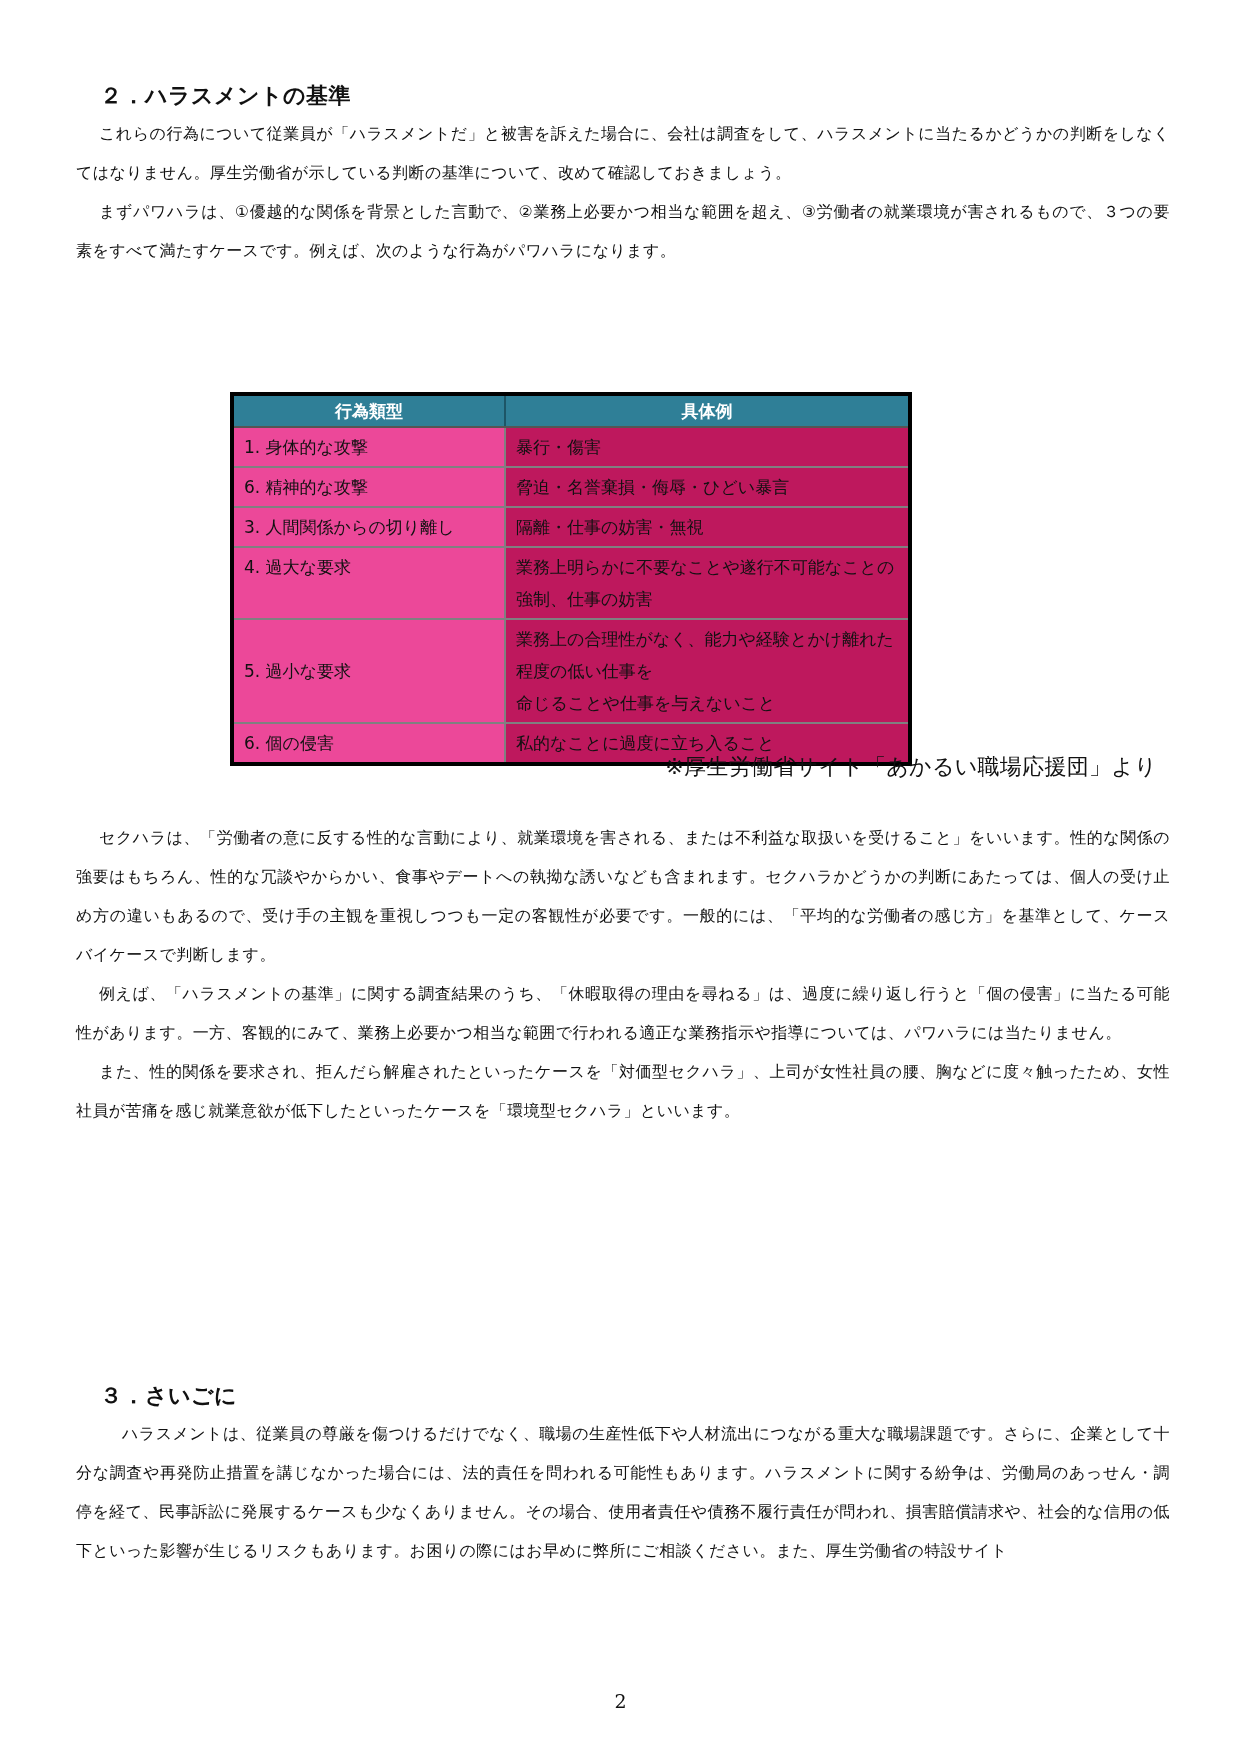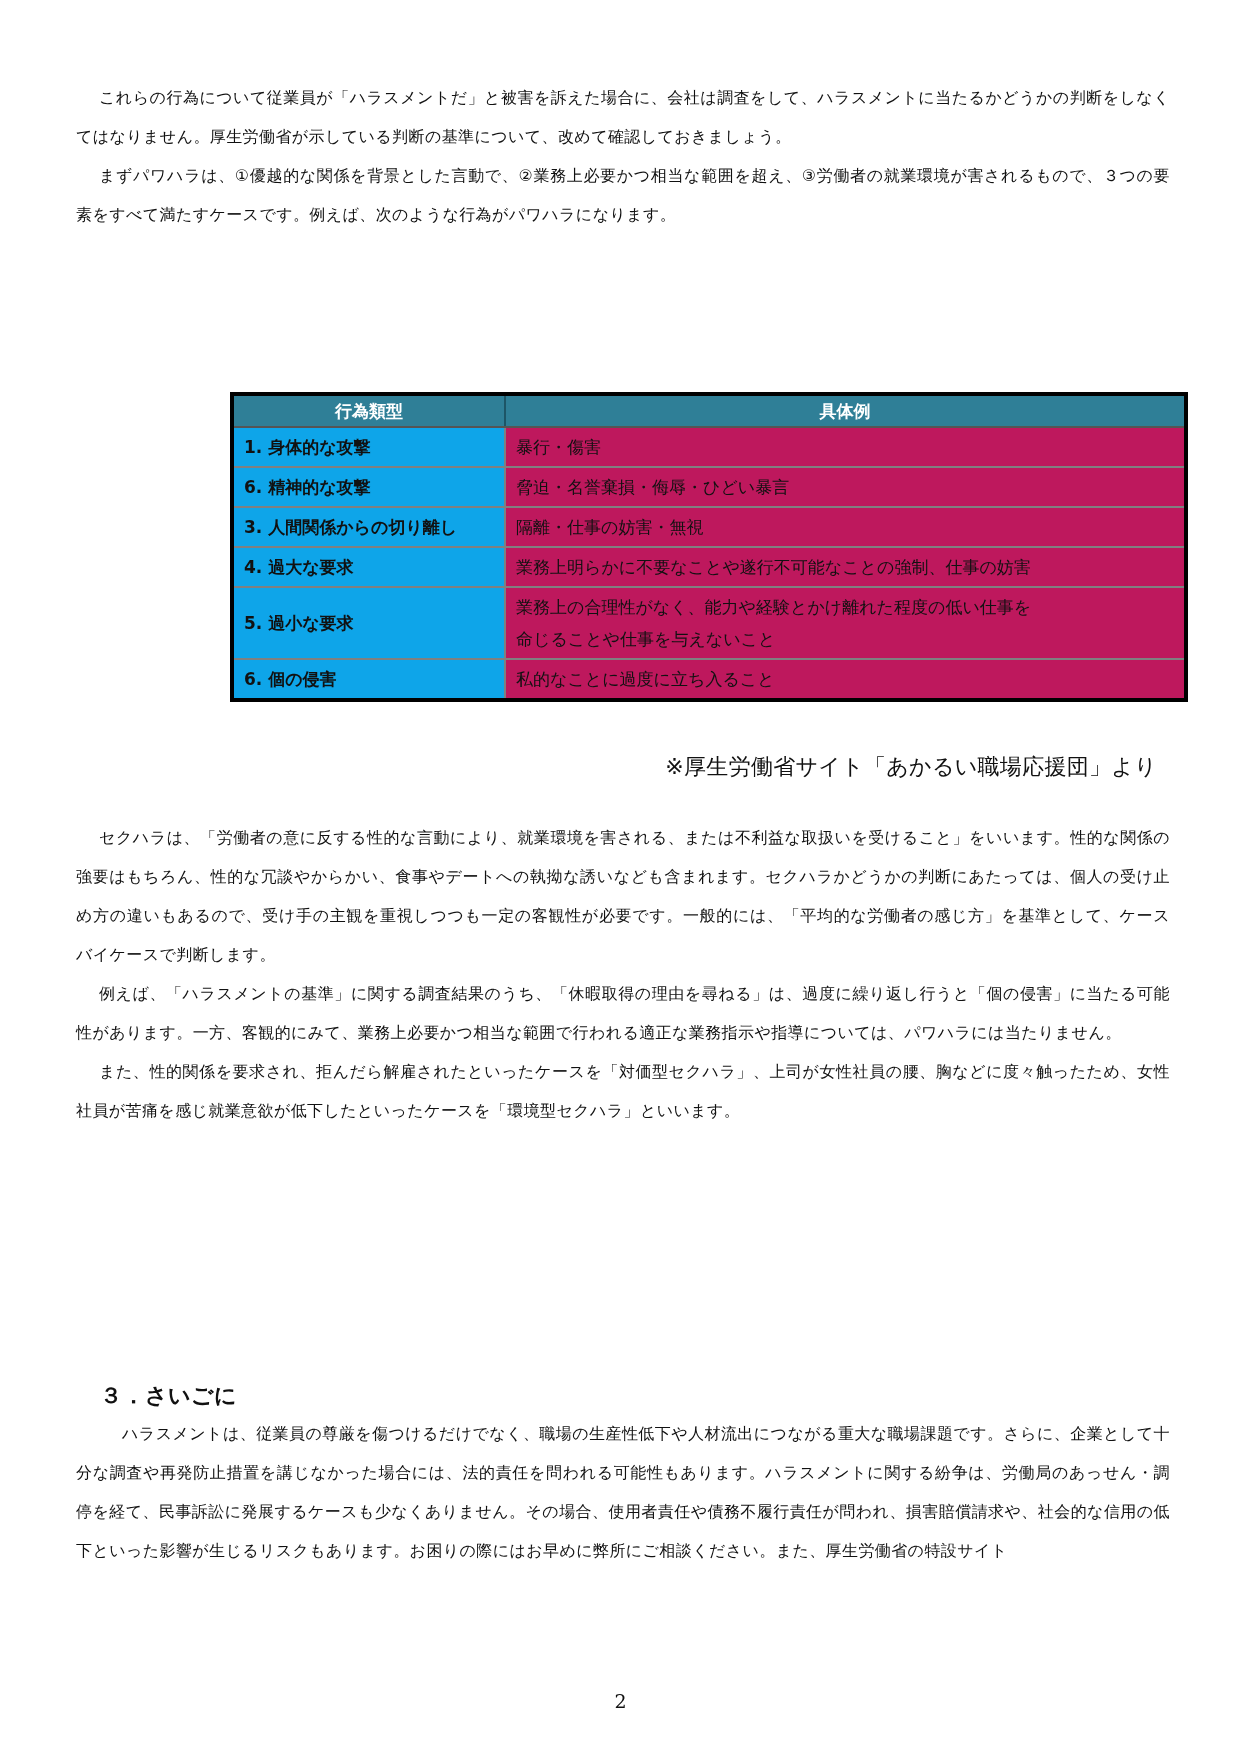--- a/index.html
+++ b/index.html
@@ -34,43 +34,43 @@
     .indent1 { text-indent: 23px; }
     .indent2 { text-indent: 46px; }
     .table-wrap {
       position: absolute;
       left: 230px;
       top: 392px;
       width: 862px;
     }
     table.harass {
       border-collapse: collapse;
-      width: 958px;
+      width: 682px;
       border: 4px solid #000000;
       font-size: 17px;
     }
     table.harass th {
       background: #2f7f97;
       color: #ffffff;
       font-weight: bold;
       height: 30px;
       text-align: center;
       border-right: 2px solid #1d5566;
       border-bottom: 2px solid #555;
       padding: 0;
     }
     table.harass td {
       border: 2px solid #808080;
       padding: 3px 10px;
       vertical-align: middle;
       line-height: 32px;
     }
     table.harass td.type {
-      background: #0ea5e9;
-      font-weight: bold;
+      background: #ec4899;
+      font-weight: normal;
       width: 250px;
     }
     table.harass td.example {
       background: #be185d;
     }
     .source {
       position: absolute;
       right: 84px;
       top: 752px;
       font-size: 22px;
@@ -86,20 +86,21 @@
       width: 1241px;
       text-align: center;
       font-family: "DejaVu Serif", "Liberation Serif", serif;
       font-size: 19px;
     }
   </style>
 </head>
 <body>
 
 <div class="sec1">
+  <h2 class="heading">２．ハラスメントの基準</h2>
   <p class="para indent1">これらの行為について従業員が「ハラスメントだ」と被害を訴えた場合に、会社は調査をして、ハラスメントに当たるかどうかの判断をしなくてはなりません。厚生労働省が示している判断の基準について、改めて確認しておきましょう。</p>
   <p class="para indent1">まずパワハラは、①優越的な関係を背景とした言動で、②業務上必要かつ相当な範囲を超え、③労働者の就業環境が害されるもので、３つの要素をすべて満たすケースです。例えば、次のような行為がパワハラになります。</p>
 </div>
 
 <div class="table-wrap">
   <table class="harass">
     <thead>
       <tr>
         <th>行為類型</th>
         <th>具体例</th>

